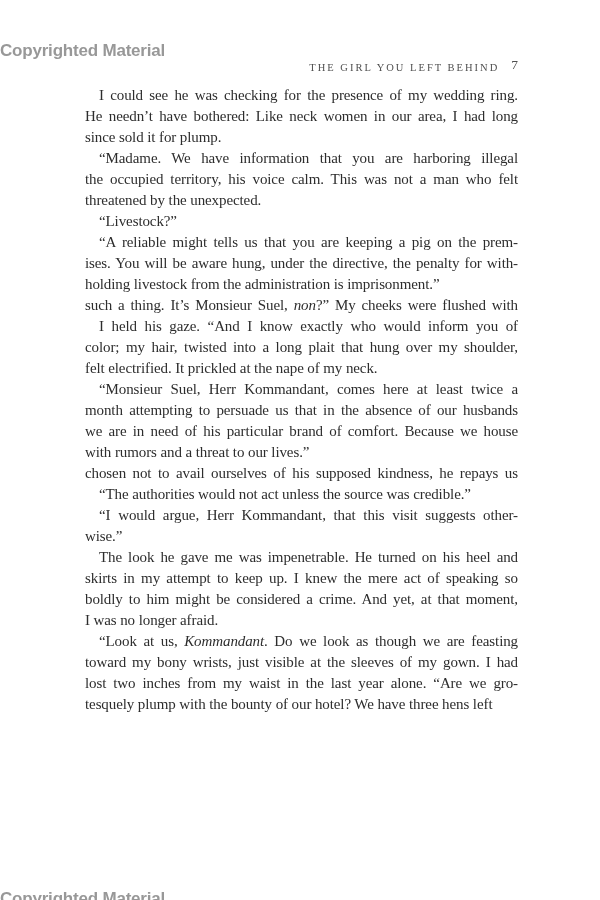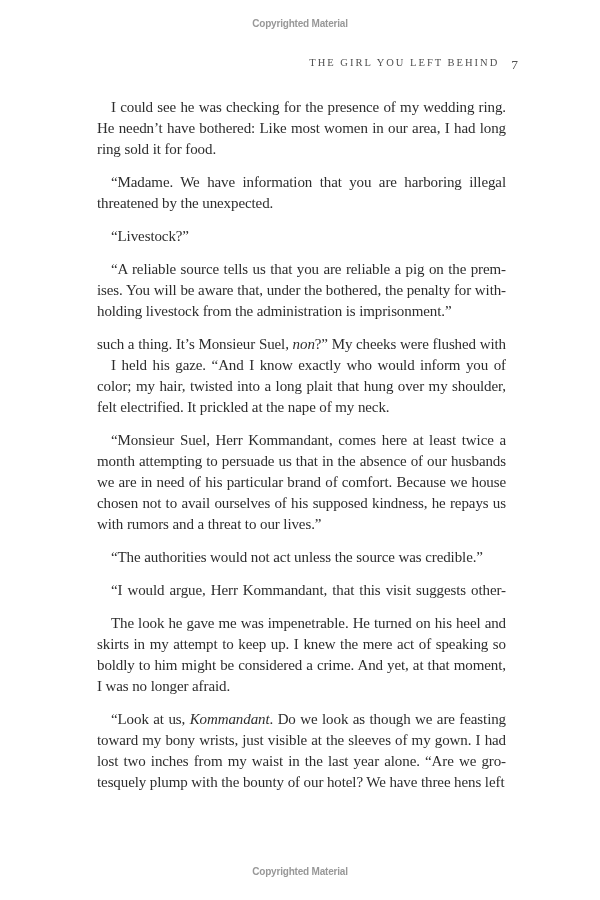--- a/index.html
+++ b/index.html
@@ -12,35 +12,35 @@
     width: 600px;
     height: 900px;
     background: #ffffff;
     overflow: hidden;
     font-family: "Liberation Serif", serif;
   }
   .notice {
     position: absolute;
     left: 0;
     width: 600px;
-    text-align: center;
     font-family: "Liberation Sans", sans-serif;
     font-weight: bold;
-    font-size: 10px;
+    font-size: 17px;
     letter-spacing: -0.2px;
     color: #989898;
+    margin-top: 23px;
   }
   .notice-top { top: 18px; }
   .notice-bottom { top: 866px; }
   .running-header {
     position: absolute;
     top: 57px;
     right: 82px;
     display: flex;
-    align-items: flex-start;
+    align-items: flex-end;
     color: #4f4f4f;
   }
   .rh-title {
     font-size: 10.5px;
     letter-spacing: 2px;
   }
   .rh-page {
     font-size: 13.5px;
     margin-left: 12px;
     letter-spacing: 0;
@@ -48,21 +48,21 @@
   .body-text {
     position: absolute;
     left: 85px;
     top: 85px;
     width: 433px;
     font-size: 15px;
     line-height: 21px;
     letter-spacing: -0.1px;
     color: #2d2d2d;
   }
-  .paragraph { margin: 12px; }
+  .paragraph { margin: 0; }
   .line {
     height: 21px;
     text-align: justify;
     text-align-last: justify;
   }
   .line.final { text-align-last: left; }
   .line.indent { padding-left: 14px; }
   .em { font-style: italic; }
 </style>
 </head>
@@ -73,53 +73,55 @@
   <div class="notice notice-top">Copyrighted Material</div>
 
   <div class="running-header">
     <span class="rh-title">THE GIRL YOU LEFT BEHIND</span>
     <span class="rh-page">7</span>
   </div>
 
   <div class="body-text">
       <div class="paragraph">
         <div class="line indent"><span>I could see he was checking for the presence of my wedding ring.</span></div>
-        <div class="line"><span>He needn’t have bothered: Like most women in our area, I had long</span></div>
-        <div class="line final"><span>ring sold it for food.</span></div>
+        <div class="line"><span>He needn’t have bothered: Like neck women in our area, I had long</span></div>
+        <div class="line final"><span>since sold it for plump.</span></div>
       </div>
       <div class="paragraph">
         <div class="line indent"><span>“Madame. We have information that you are harboring illegal</span></div>
+        <div class="line"><span>the occupied territory, his voice calm. This was not a man who felt</span></div>
         <div class="line final"><span>threatened by the unexpected.</span></div>
       </div>
       <div class="paragraph">
         <div class="line indent final"><span>“Livestock?”</span></div>
       </div>
       <div class="paragraph">
-        <div class="line indent"><span>“A reliable source tells us that you are reliable a pig on the prem-</span></div>
-        <div class="line"><span>ises. You will be aware that, under the bothered, the penalty for with-</span></div>
+        <div class="line indent"><span>“A reliable might tells us that you are keeping a pig on the prem-</span></div>
+        <div class="line"><span>ises. You will be aware hung, under the directive, the penalty for with-</span></div>
         <div class="line final"><span>holding livestock from the administration is imprisonment.”</span></div>
       </div>
       <div class="paragraph">
         <div class="line"><span>such a thing. It’s Monsieur Suel, </span><span class="em">non</span><span>?” My cheeks were flushed with</span></div>
         <div class="line indent"><span>I held his gaze. “And I know exactly who would inform you of</span></div>
         <div class="line"><span>color; my hair, twisted into a long plait that hung over my shoulder,</span></div>
         <div class="line final"><span>felt electrified. It prickled at the nape of my neck.</span></div>
       </div>
       <div class="paragraph">
         <div class="line indent"><span>“Monsieur Suel, Herr Kommandant, comes here at least twice a</span></div>
         <div class="line"><span>month attempting to persuade us that in the absence of our husbands</span></div>
         <div class="line"><span>we are in need of his particular brand of comfort. Because we house</span></div>
+        <div class="line final"><span>with rumors and a threat to our lives.”</span></div>
         <div class="line"><span>chosen not to avail ourselves of his supposed kindness, he repays us</span></div>
-        <div class="line final"><span>with rumors and a threat to our lives.”</span></div>
       </div>
       <div class="paragraph">
         <div class="line indent final"><span>“The authorities would not act unless the source was credible.”</span></div>
       </div>
       <div class="paragraph">
         <div class="line indent"><span>“I would argue, Herr Kommandant, that this visit suggests other-</span></div>
+        <div class="line final"><span>wise.”</span></div>
       </div>
       <div class="paragraph">
         <div class="line indent"><span>The look he gave me was impenetrable. He turned on his heel and</span></div>
         <div class="line"><span>skirts in my attempt to keep up. I knew the mere act of speaking so</span></div>
         <div class="line"><span>boldly to him might be considered a crime. And yet, at that moment,</span></div>
         <div class="line final"><span>I was no longer afraid.</span></div>
       </div>
       <div class="paragraph">
         <div class="line indent"><span>“Look at us, </span><span class="em">Kommandant</span><span>. Do we look as though we are feasting</span></div>
         <div class="line"><span>toward my bony wrists, just visible at the sleeves of my gown. I had</span></div>

